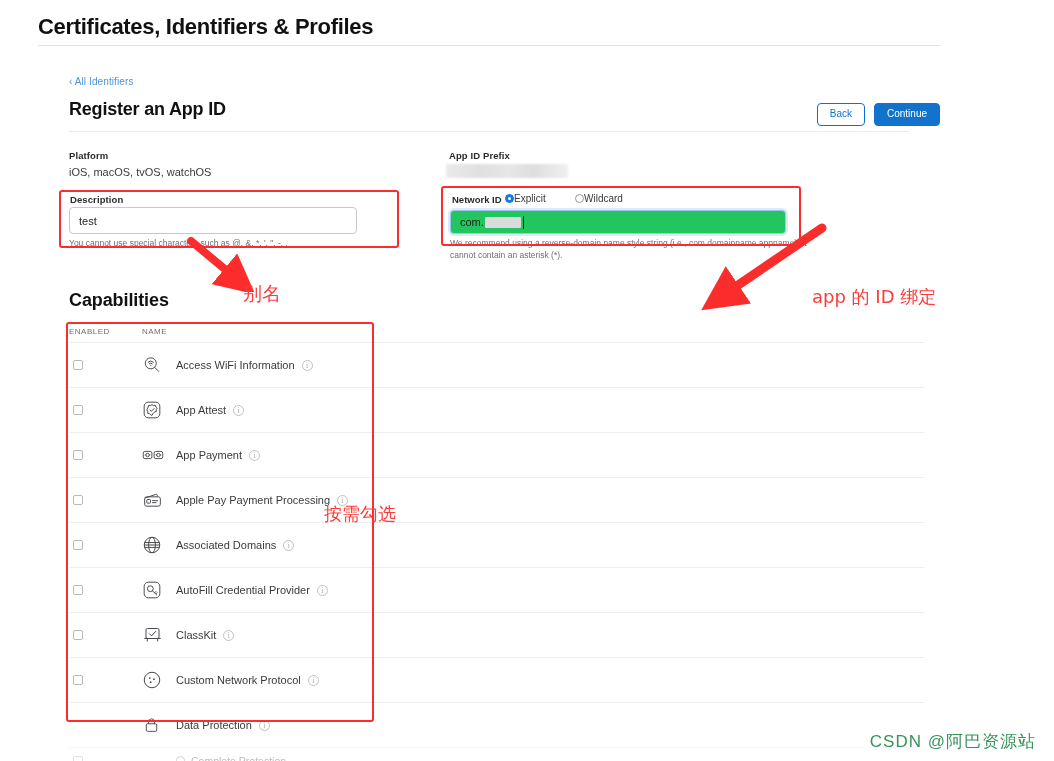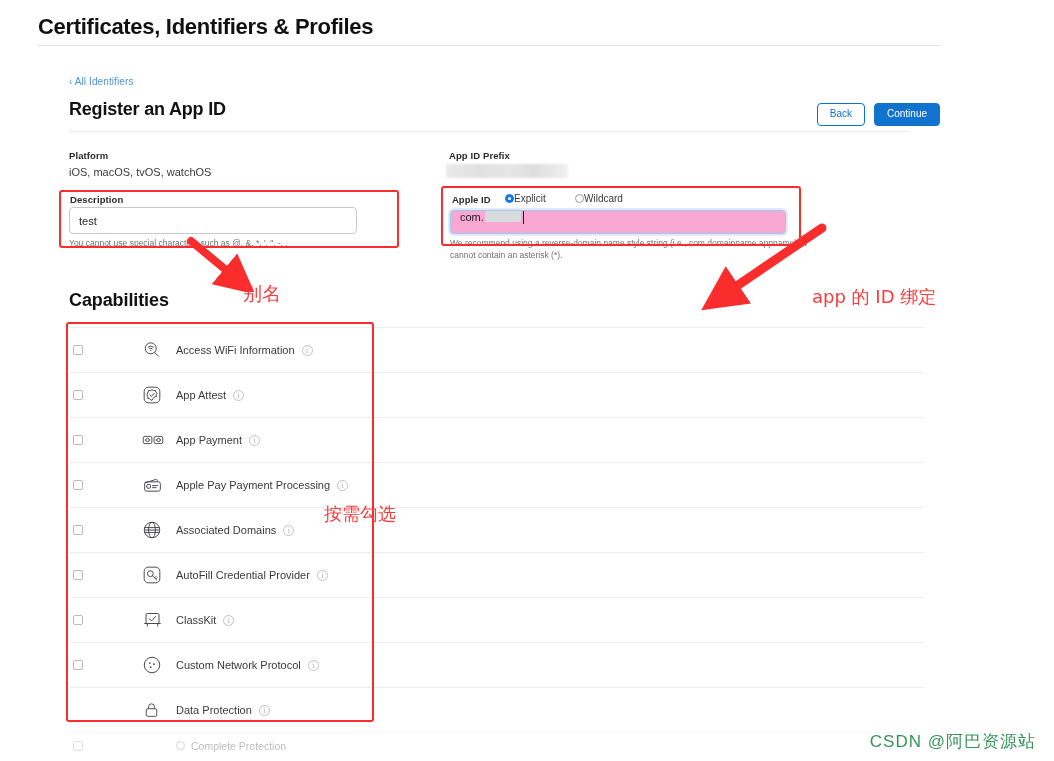--- a/index.html
+++ b/index.html
@@ -80,22 +80,22 @@
   #radio-explicit { left:505px; top:193px; }
   #radio-wildcard { left:575px; top:193px; }
   .radio-dot { width:9px; height:9px; border-radius:50%; border:1px solid #9a9a9f; background:#fff; display:inline-block; position:relative; }
   .radio-dot.on { background:#127ae0; border-color:#127ae0; }
   .radio-dot.on::after {
     content:""; position:absolute; left:2px; top:2px; width:3px; height:3px;
     border-radius:50%; background:#fff;
   }
   #bundle-input {
     position:absolute; left:450px; top:210px; width:336px; height:24px;
-    border:1px solid #9fc6ef; border-radius:4px; background:#f9a8d4;
-    font-size:11px; color:#1d1d1f; padding:0 9px; display:flex; 
+    border:1px solid #9fc6ef; border-radius:4px; background:#22c55e;
+    font-size:11px; color:#1d1d1f; padding:0 9px; display:flex; align-items:center;
     box-shadow:0 0 0 2px rgba(100,165,235,0.22);
   }
   #bundle-redacted {
     display:inline-block; width:36px; height:11px; margin-left:1px;
     background:#d9dbdd; border-radius:1px;
   }
   #bundle-caret { display:inline-block; width:1px; height:13px; background:#1d1d1f; margin-left:2px; }
   #bundle-help { position:absolute; left:450px; top:237px; width:360px; }
 
   
@@ -174,39 +174,43 @@
 <div id="platform-label" class="lbl">Platform</div>
 <div id="platform-value" class="val">iOS, macOS, tvOS, watchOS</div>
 
 <div id="desc-label" class="lbl">Description</div>
 <input id="desc-input" value="test" style="">
 <div id="desc-help" class="help">You cannot use special characters such as @, &amp;, *, ', ", -, .</div>
 
 <div id="prefix-label" class="lbl">App ID Prefix</div>
 <div id="prefix-redacted"></div>
 
-<div id="bundle-label">Apple ID</div>
+<div id="bundle-label">Network ID</div>
 <label class="radio-opt" id="radio-explicit">
   <span class="radio-dot on"></span>
   <span>Explicit</span>
 </label>
 <label class="radio-opt" id="radio-wildcard">
   <span class="radio-dot"></span>
   <span>Wildcard</span>
 </label>
 <div id="bundle-input">
   <span>com.</span>
   <span id="bundle-redacted"></span>
   <span id="bundle-caret"></span>
 </div>
 <div id="bundle-help" class="help">We recommend using a reverse-domain name style string (i.e., com.domainname.appname). It cannot contain an asterisk (*).</div>
 
 <div id="cap-heading">Capabilities</div>
 
 <div id="cap-table">
+  <div id="cap-head">
+    <span class="c-en">ENABLED</span>
+    <span>NAME</span>
+  </div>
 
   <div class="cap-row">
     <span class="c-en">
       <span class="cap-check"></span>
     </span>
     <span class="cap-icon">
       <svg width="20" height="20" viewBox="0 0 24 24" fill="none" stroke="currentColor" stroke-width="1.2">
         <circle cx="10.5" cy="10" r="6.6"></circle>
           <line x1="15.4" y1="15" x2="20" y2="19.6" stroke-linecap="round"></line>
         <path d="M7.3 8.6a4.6 4.6 0 0 1 6.4 0M8.8 10.4a2.5 2.5 0 0 1 3.4 0" stroke-linecap="round"></path>

